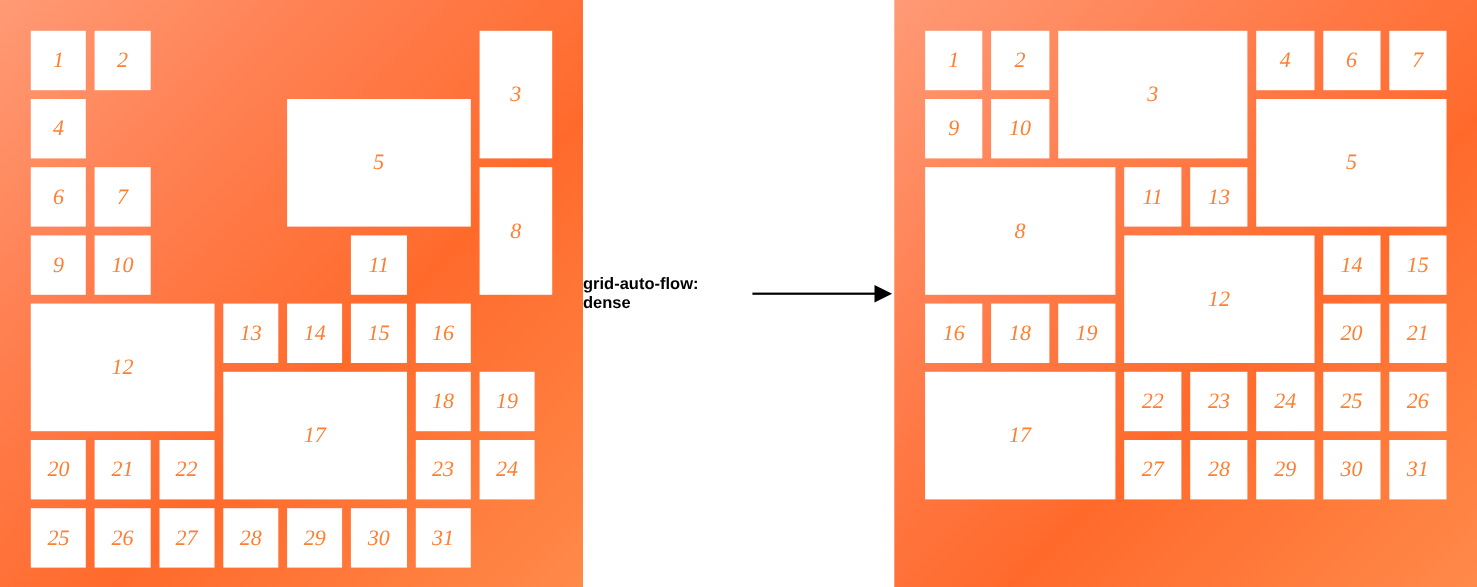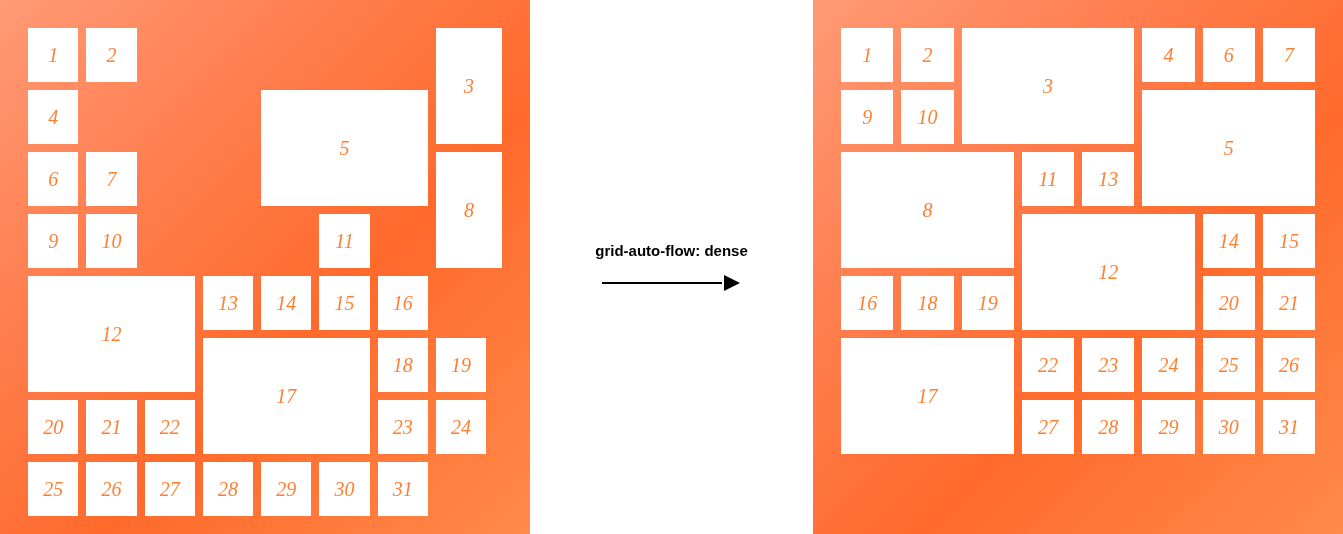--- a/index.html
+++ b/index.html
@@ -25,21 +25,21 @@
     background:#fff;
     color:#ff7f32;
     font-style:italic;
     font-size:20px;
     font-weight:500;
     display:flex;align-items:center;justify-content:center;
   }
   .middle{
     flex:0 0 auto;
     width:283px;
-    display:flex;flex-direction:column;align-items:center;justify-content:center;
+    display:flex;flex-direction:row;align-items:center;justify-content:center;
     gap:14px;
   }
   .label{
     font-family:-apple-system,Helvetica,Arial,sans-serif;
     font-weight:700;font-size:15px;color:#000;
     font-style:normal;
   }
   .arrow{width:140px;height:20px;position:relative}
   .arrow::before{
     content:"";position:absolute;left:0;top:50%;width:120px;height:2px;background:#000;

